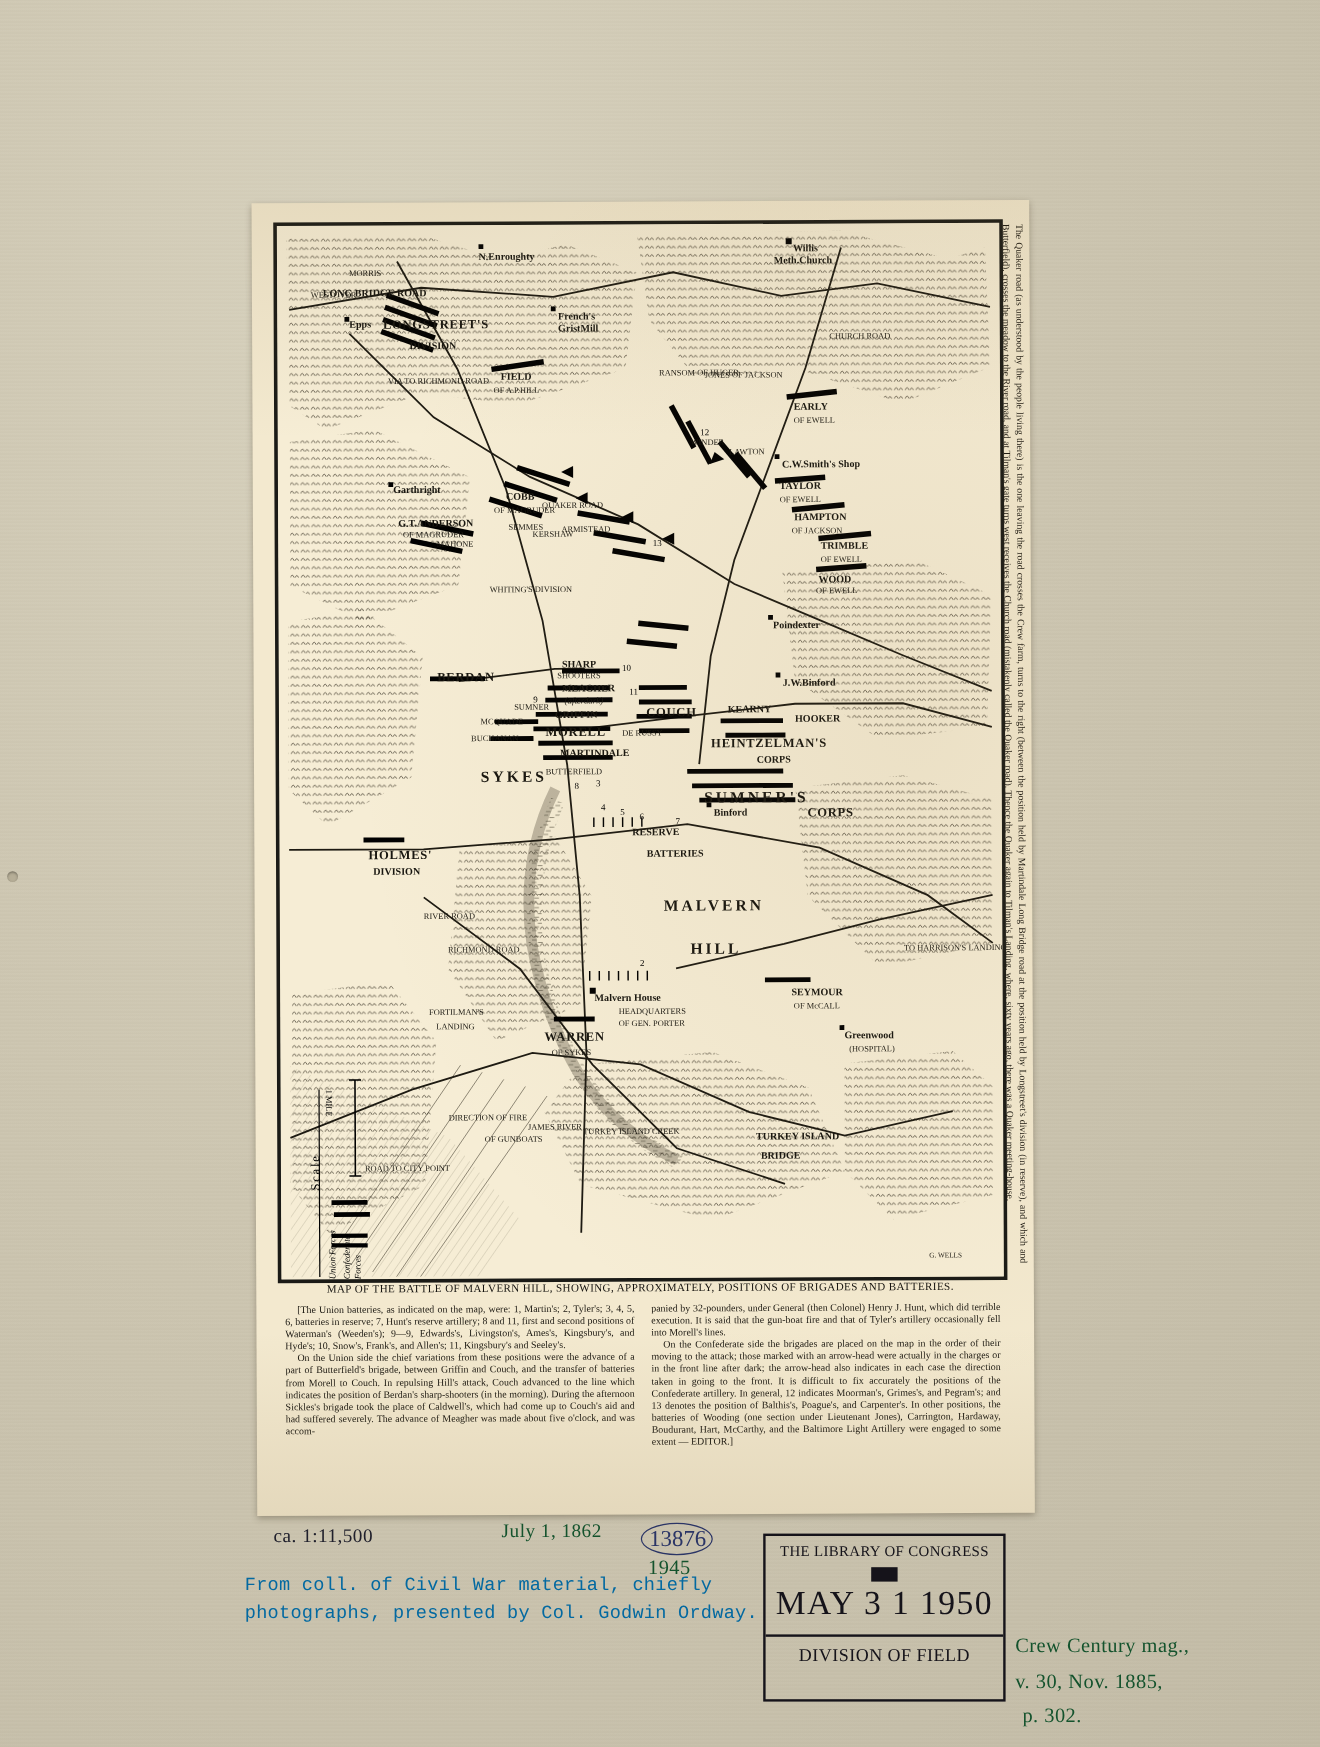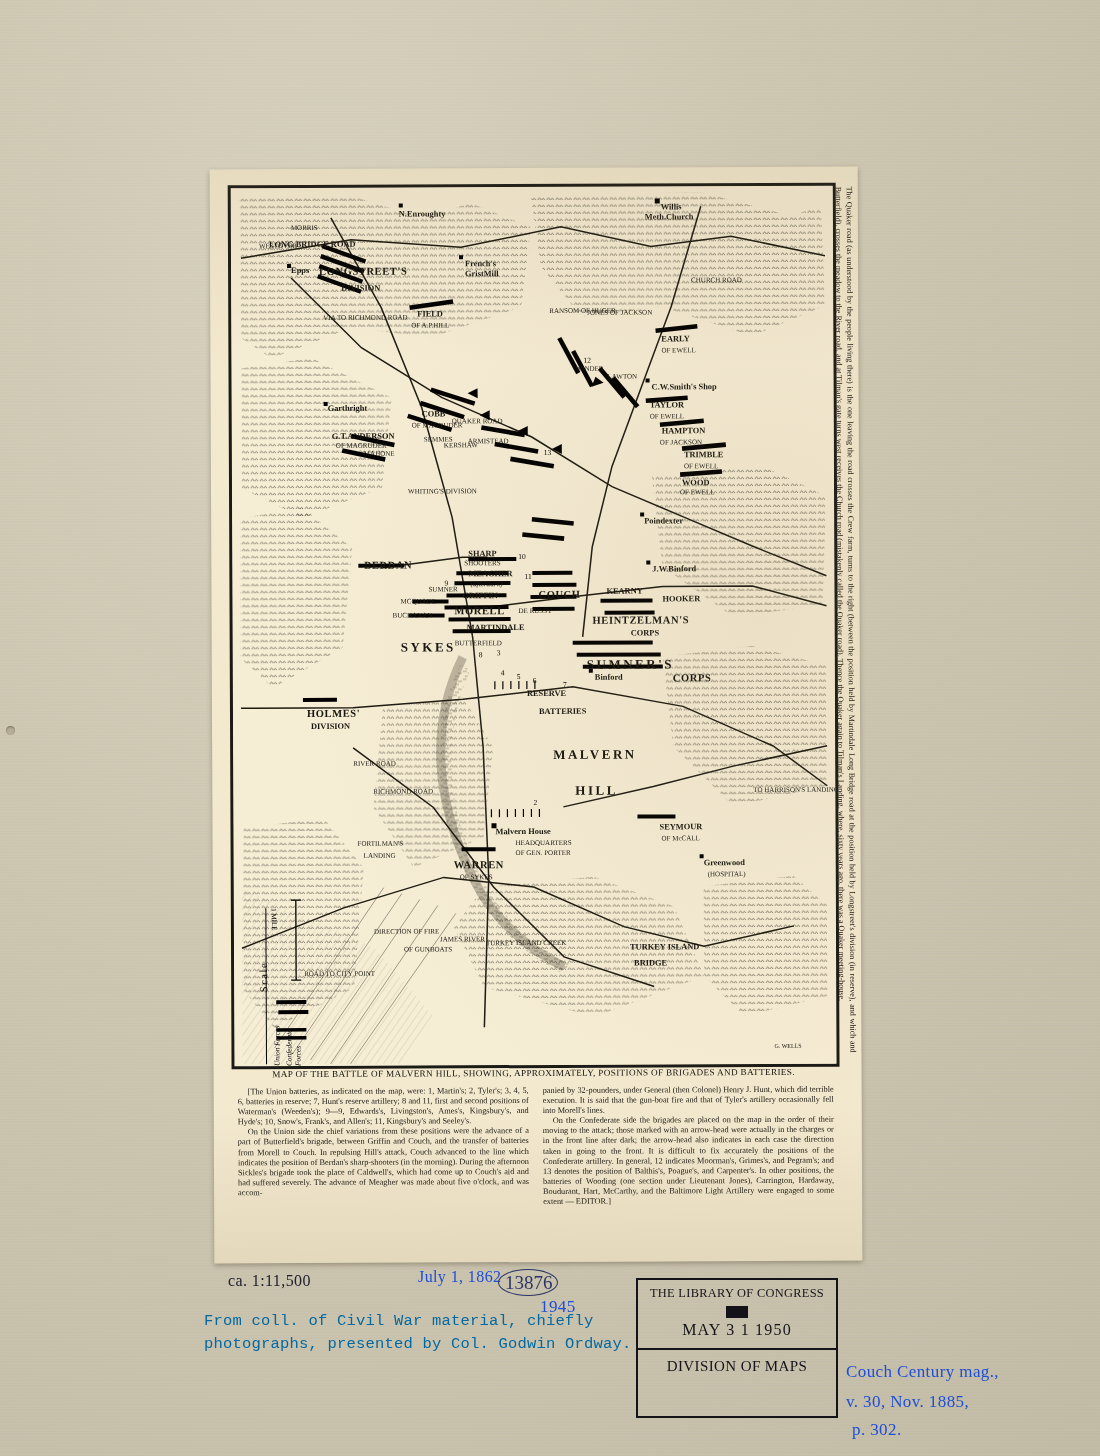--- a/index.html
+++ b/index.html
@@ -121,37 +121,37 @@
     line-height: 23px;
     letter-spacing: .2px;
   }
   .hand {
     position: absolute;
     font-family: "Liberation Serif", serif;
     color: #2b2a3e;
     font-size: 16px;
     letter-spacing: .4px;
   }
-  .hand.blue { color: #1d4ed8; }
+  .hand.blue { color: #14532d; }
   .hand.dark { color: #20202c; }
 
   
   #loc-stamp {
     position: absolute;
     left: 636px; top: 1278px;
     width: 198px; height: 136px;
     border: 2px solid #15131a;
     background: transparent;
     color: #15131a;
     text-align: center;
     font-family: "Liberation Serif", serif;
   }
   #loc-stamp .l1 { font-size: 12.4px; letter-spacing:.3px; margin-top: 6px; font-variant: small-caps; }
   #loc-stamp .bar { width: 22px; height: 12px; background:#15131a; margin: 5px auto 3px; }
-  #loc-stamp .l2 { font-size: 16px; letter-spacing: 1.2px; margin-top: 2px; }
+  #loc-stamp .l2 { font-size: 28px; letter-spacing: 1.2px; margin-top: 2px; }
   #loc-stamp .rule { width: 100%; height: 2px; background:#15131a; margin-top: 9px; }
   #loc-stamp .l3 { font-size: 15px; letter-spacing: .4px; margin-top: 8px; }
 
   .circled {
     position: absolute;
     color: #2b3566;
     font-size: 19px;
     font-family: "Liberation Serif", serif;
   }
   .circled .oval {
@@ -482,32 +482,32 @@
       <p style="text-indent:0">panied by 32-pounders, under General (then Colonel) Henry J. Hunt, which did terrible execution. It is said that the gun-boat fire and that of Tyler's artillery occasionally fell into Morell's lines.</p>
       <p>On the Confederate side the brigades are placed on the map in the order of their moving to the attack; those marked with an arrow-head were actually in the charges or in the front line after dark; the arrow-head also indicates in each case the direction taken in going to the front. It is difficult to fix accurately the positions of the Confederate artillery. In general, 12 indicates Moorman's, Grimes's, and Pegram's; and 13 denotes the position of Balthis's, Poague's, and Carpenter's. In other positions, the batteries of Wooding (one section under Lieutenant Jones), Carrington, Hardaway, Boudurant, Hart, McCarthy, and the Baltimore Light Artillery were engaged to some extent — EDITOR.]</p>
     </div>
   </div>
 </div>
 
 <div class="hand dark" style="left:228px; top:1272px; font-family:'Liberation Serif',serif;">ca. 1:11,500</div>
 
 <div class="hand blue" style="left:418px; top:1268px;">July 1, 1862</div>
 
-<div class="circled" style="left:505px; top:1272px;">
+<div class="circled" style="left:541px; top:1272px;">
   <span class="oval"></span>
   <span>13876</span>
 </div>
 
 <div class="hand blue" style="left:540px; top:1297px; font-size:17px;">1945</div>
 
 <div class="typed" style="left:204px; top:1310px; width:430px;">From coll. of Civil War material, chiefly photographs, presented by Col. Godwin Ordway.</div>
 
 <div id="loc-stamp">
   <div class="l1">THE LIBRARY OF CONGRESS</div>
   <div class="bar"></div>
   <div class="l2">MAY 3 1 1950</div>
   <div class="rule"></div>
-  <div class="l3">DIVISION OF MAPS</div>
+  <div class="l3">DIVISION OF FIELD</div>
 </div>
 
-<div class="hand blue" style="left:846px; top:1362px; font-size:17px;">Couch  Century mag.,</div>
+<div class="hand blue" style="left:846px; top:1362px; font-size:17px;">Crew  Century mag.,</div>
 <div class="hand blue" style="left:846px; top:1392px; font-size:17px;">v. 30, Nov. 1885,</div>
 <div class="hand blue" style="left:852px; top:1420px; font-size:17px;">p. 302.</div>
 
 </body></html>

